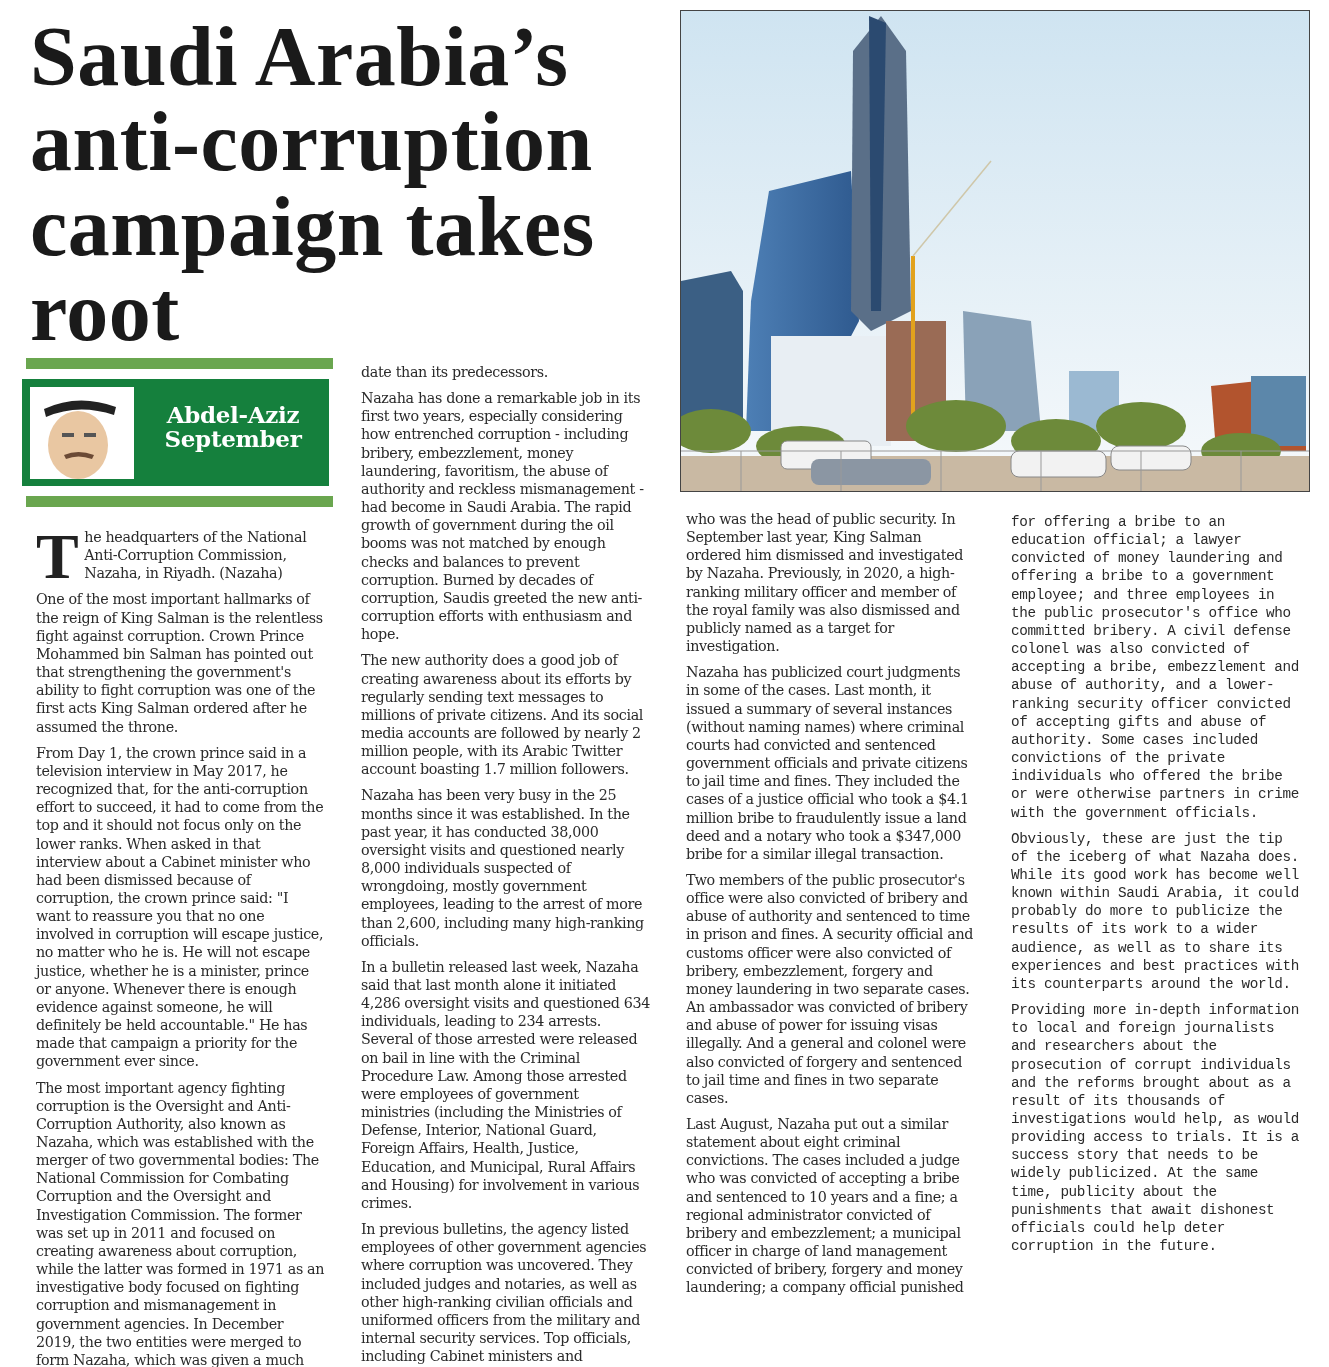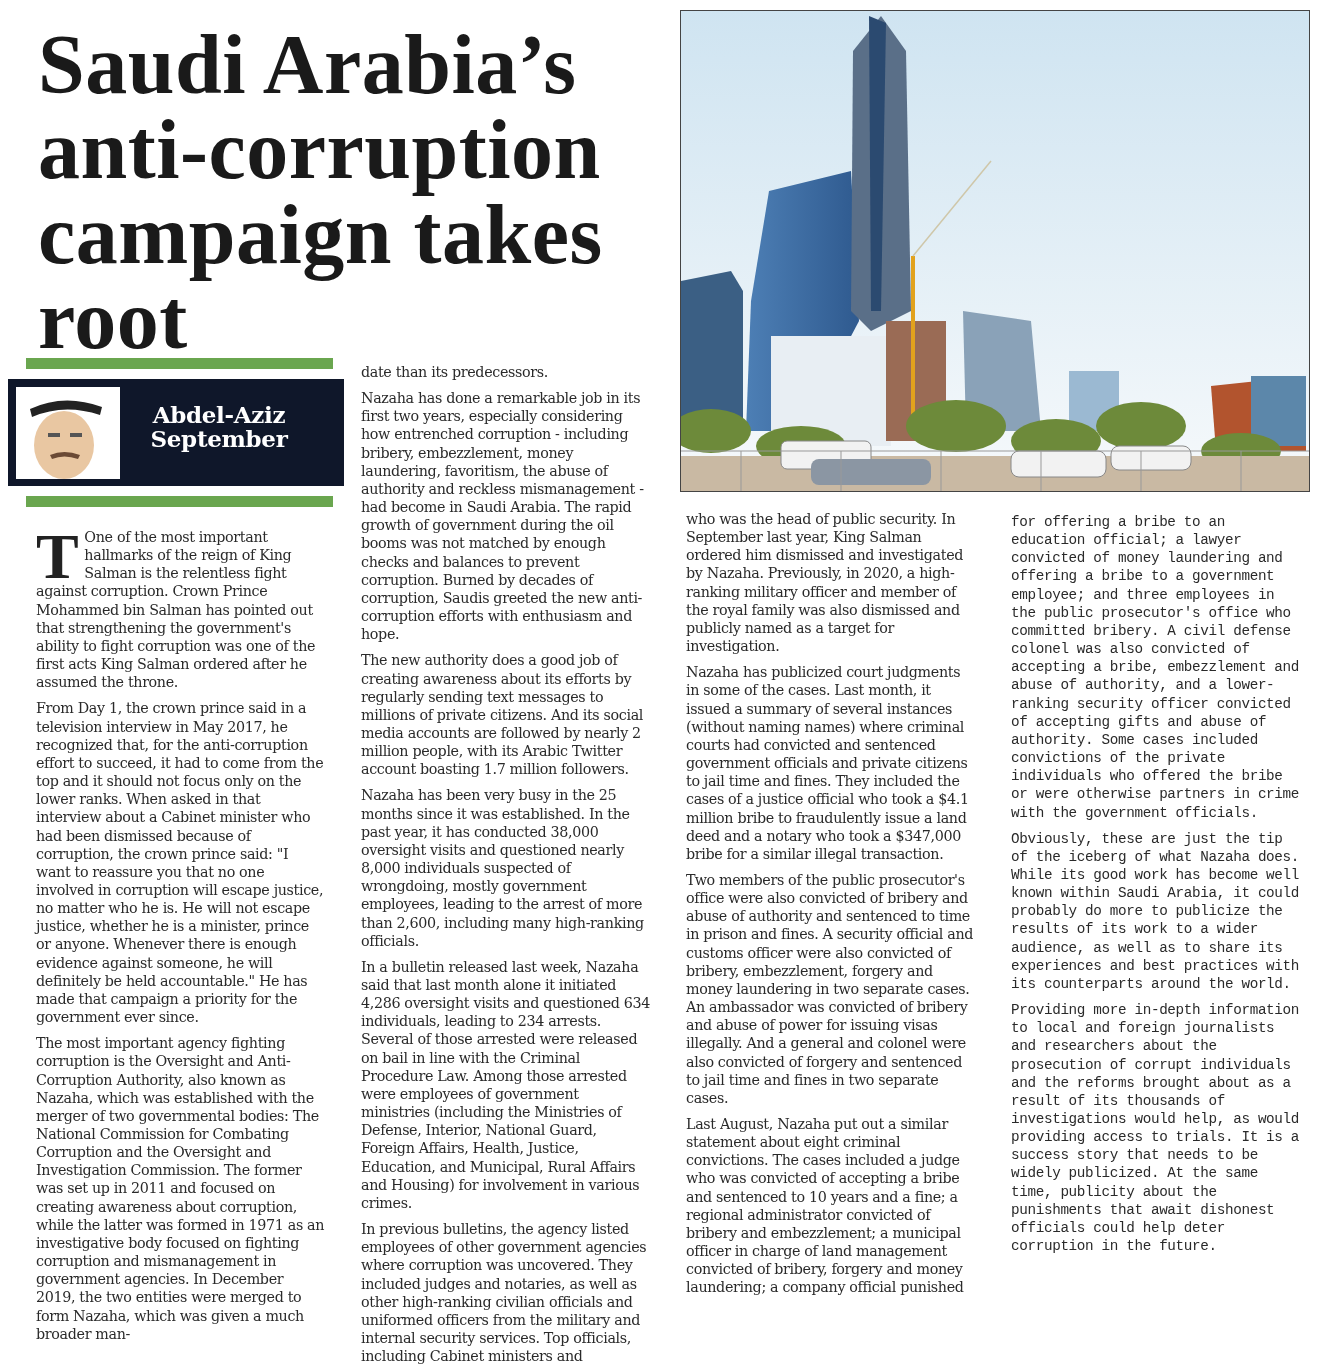--- a/index.html
+++ b/index.html
@@ -1,22 +1,22 @@
 <!DOCTYPE html>
 <html><head>
 <meta charset="utf-8">
 <style>
   html, body { margin: 0; padding: 0; background: #ffffff; }
   body { width: 1329px; height: 1367px; position: relative; overflow: hidden; font-family: "DejaVu Serif", serif; color: #222; }
-  .headline { position: absolute; left: 22px; top: 6px; width: 650px; margin: 16px;
+  .headline { position: absolute; left: 22px; top: 6px; width: 650px; margin: 8px;
     font-family: "Liberation Serif", serif; font-weight: bold; font-size: 84px; line-height: 85px; color: #1a1a1a; letter-spacing: 0.5px; }
   .photo { position: absolute; left: 680px; top: 10px; width: 628px; height: 480px; border: 1px solid #444; overflow: hidden; background: #eaf3f8; }
   .photo svg { display: block; }
   .byline-top { position: absolute; left: 26px; top: 358px; width: 307px; height: 11px; background: #6aa64f; }
-  .byline-box { position: absolute; left: 8px; top: 379px; width: 336px; height: 107px; background: #0f172a; }
+  .byline-box { position: absolute; left: 22px; top: 379px; width: 307px; height: 107px; background: #15803d; }
   .byline-bottom { position: absolute; left: 26px; top: 496px; width: 307px; height: 11px; background: #6aa64f; }
   .portrait { position: absolute; left: 8px; top: 8px; width: 104px; height: 92px; background: #fff; overflow: hidden; }
   .author-name { position: absolute; left: 117px; top: 24px; width: 188px; text-align: center;
     font-family: "DejaVu Serif", serif; font-weight: bold; font-size: 23px; line-height: 24px; color: #fff; letter-spacing: -0.3px; }
   .col { position: absolute; font-family: "DejaVu Serif", serif; font-size: 14.3px; line-height: 18.15px; color: #2a2a2a; letter-spacing: -0.35px; }
   .col p { margin: 8px; }
   .col1 { left: 28px; top: 520px; width: 305px; }
   .col2 { left: 353px; top: 355px; width: 305px; }
   .col3 { left: 678px; top: 502px; width: 305px; }
   .col4 { left: 1003px; top: 505px; width: 305px; font-family: Liberation Mono, monospace; }
@@ -93,21 +93,21 @@
     </svg>
   </div>
   <div class="author-name">
     <div>Abdel-Aziz</div>
     <div>September</div>
   </div>
 </div>
 <div class="byline-bottom"></div>
 
 <div class="col col1">
-  <p><span class="dropcap">T</span></p>
+  <p><span class="dropcap">T</span><span>he headquarters of the National Anti-Corruption Commission, Nazaha, in Riyadh. (Nazaha)</span></p>
   <p>One of the most important hallmarks of the reign of King Salman is the relentless fight against corruption. Crown Prince Mohammed bin Salman has pointed out that strengthening the government's ability to fight corruption was one of the first acts King Salman ordered after he assumed the throne.</p>
   <p>From Day 1, the crown prince said in a television interview in May 2017, he recognized that, for the anti-corruption effort to succeed, it had to come from the top and it should not focus only on the lower ranks. When asked in that interview about a Cabinet minister who had been dismissed because of corruption, the crown prince said: "I want to reassure you that no one involved in corruption will escape justice, no matter who he is. He will not escape justice, whether he is a minister, prince or anyone. Whenever there is enough evidence against someone, he will definitely be held accountable." He has made that campaign a priority for the government ever since.</p>
   <p>The most important agency fighting corruption is the Oversight and Anti-Corruption Authority, also known as Nazaha, which was established with the merger of two governmental bodies: The National Commission for Combating Corruption and the Oversight and Investigation Commission. The former was set up in 2011 and focused on creating awareness about corruption, while the latter was formed in 1971 as an investigative body focused on fighting corruption and mismanagement in government agencies. In December 2019, the two entities were merged to form Nazaha, which was given a much broader man-</p>
 </div>
 
 <div class="col col2">
   <p>date than its predecessors.</p>
   <p>Nazaha has done a remarkable job in its first two years, especially considering how entrenched corruption - including bribery, embezzlement, money laundering, favoritism, the abuse of authority and reckless mismanagement - had become in Saudi Arabia. The rapid growth of government during the oil booms was not matched by enough checks and balances to prevent corruption. Burned by decades of corruption, Saudis greeted the new anti-corruption efforts with enthusiasm and hope.</p>
   <p>The new authority does a good job of creating awareness about its efforts by regularly sending text messages to millions of private citizens. And its social media accounts are followed by nearly 2 million people, with its Arabic Twitter account boasting 1.7 million followers.</p>
   <p>Nazaha has been very busy in the 25 months since it was established. In the past year, it has conducted 38,000 oversight visits and questioned nearly 8,000 individuals suspected of wrongdoing, mostly government employees, leading to the arrest of more than 2,600, including many high-ranking officials.</p>

